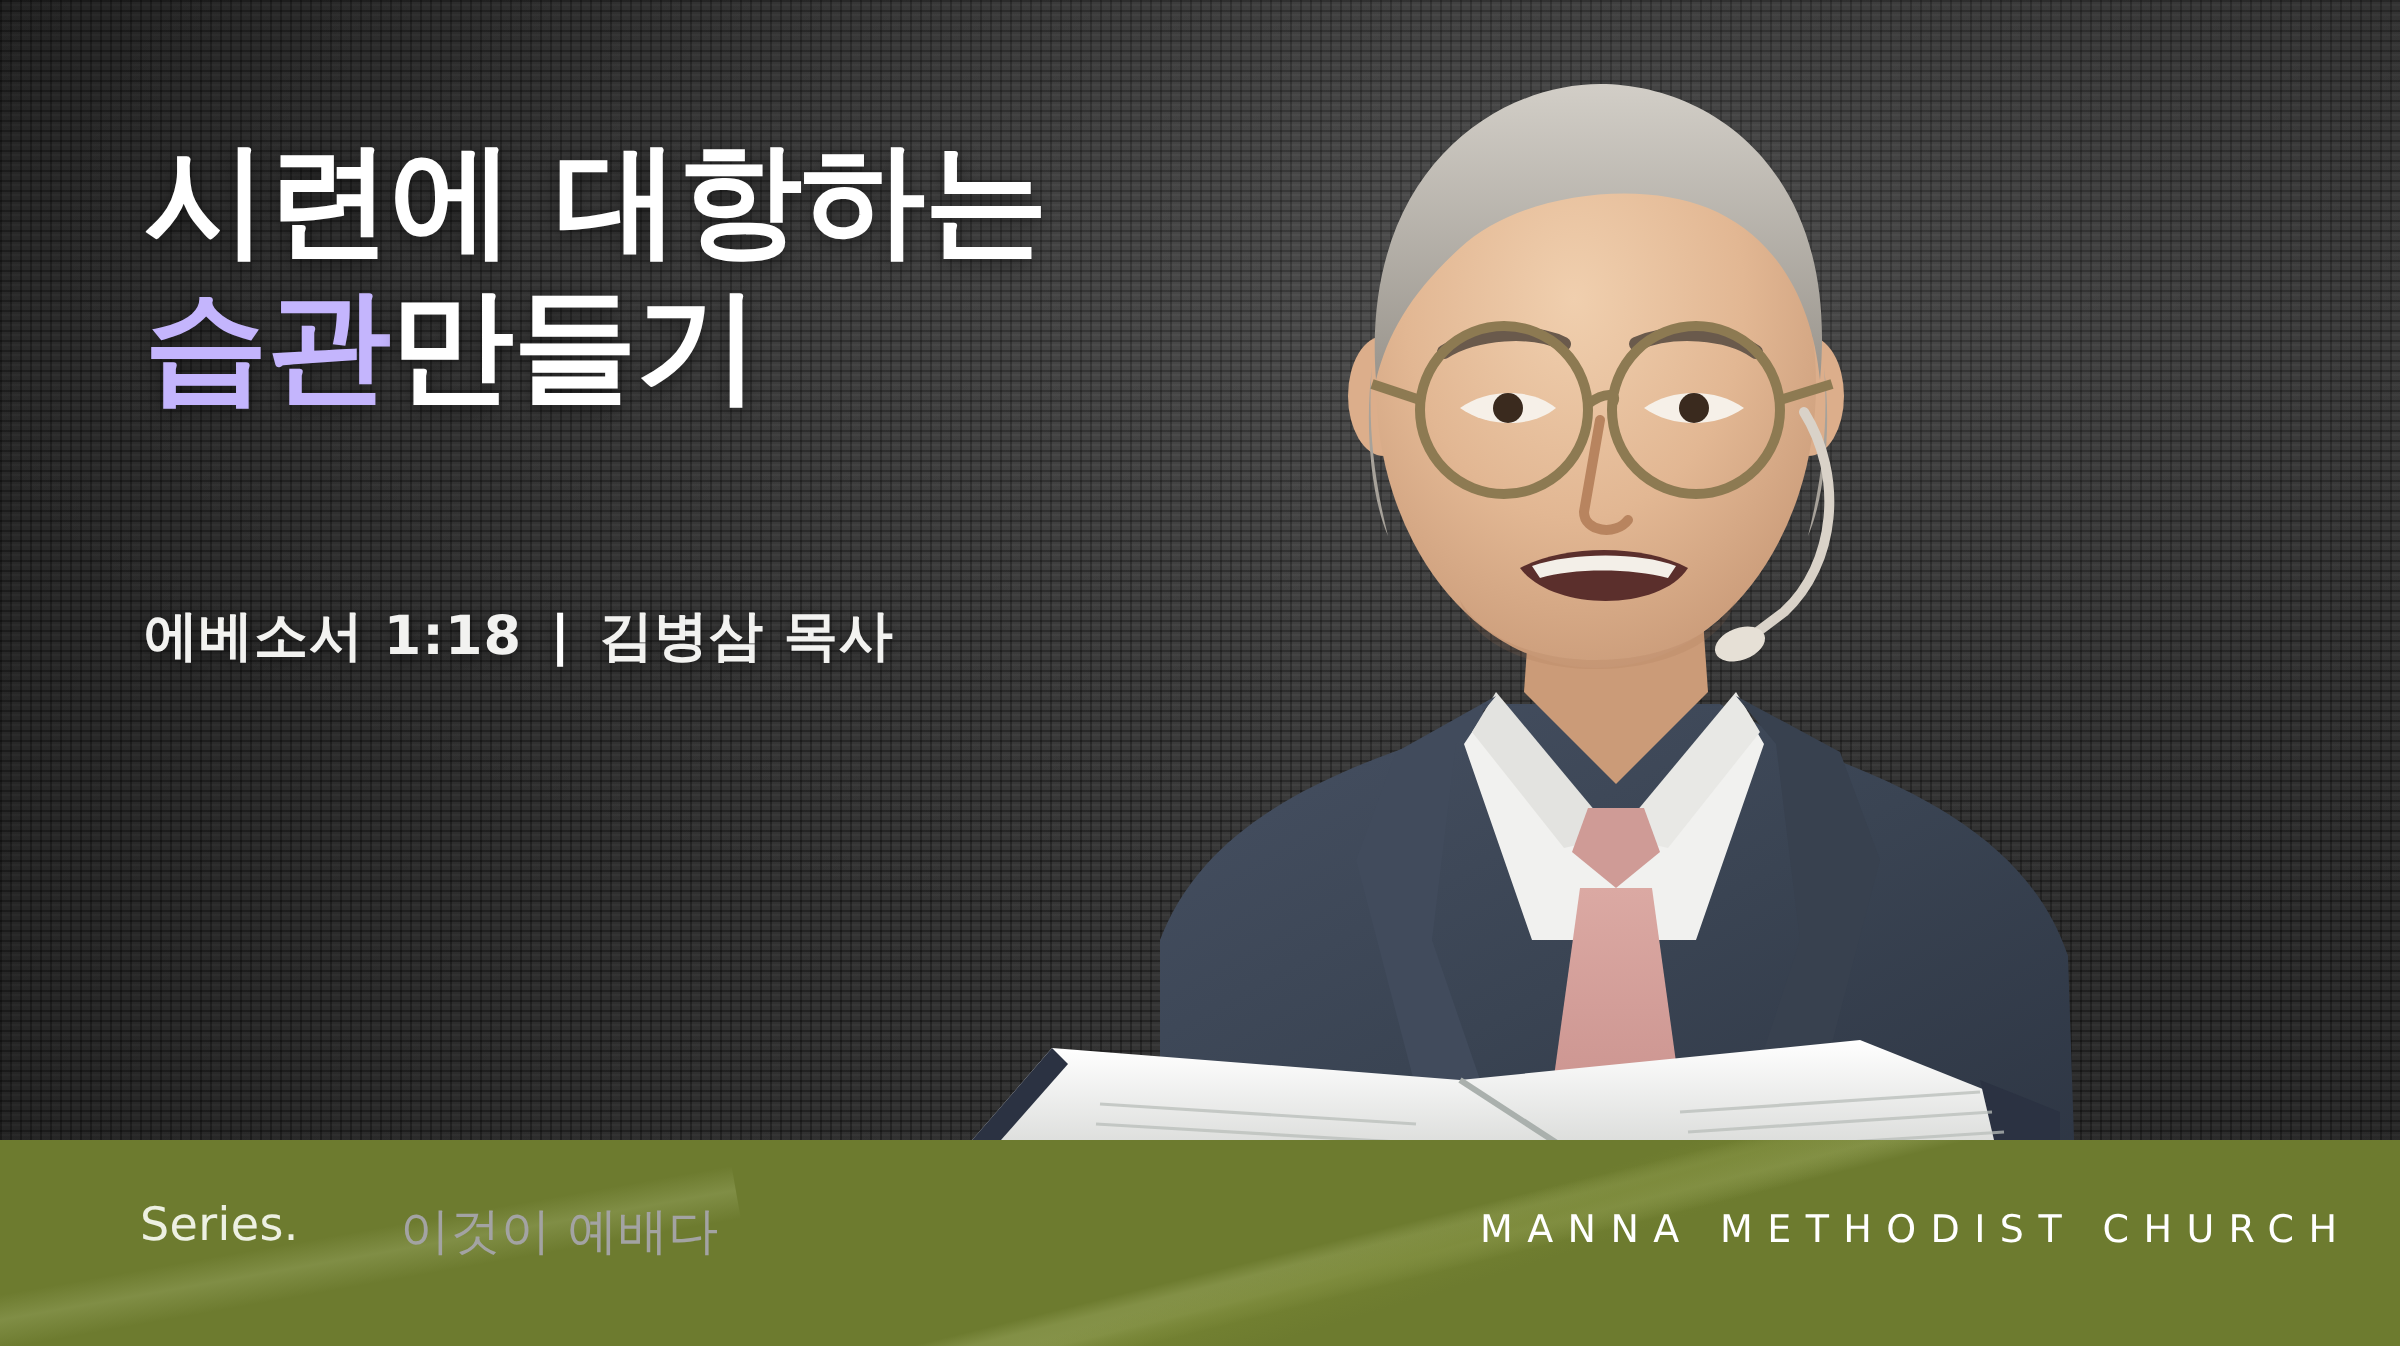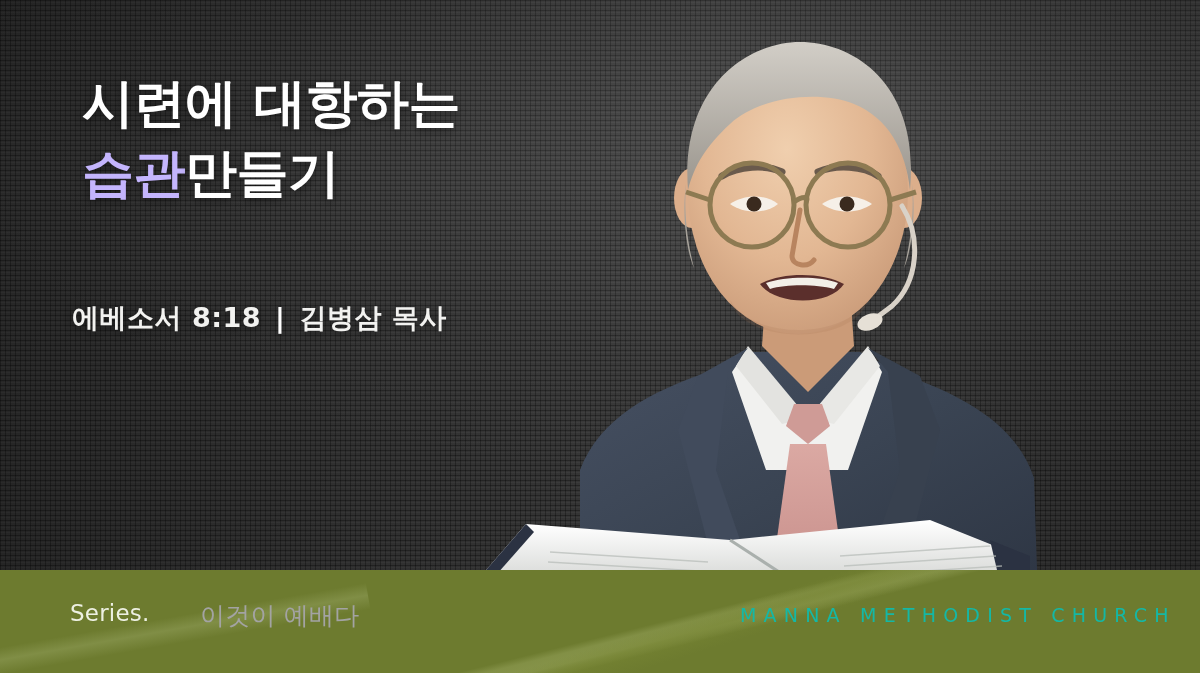--- a/index.html
+++ b/index.html
@@ -47,28 +47,28 @@
   }
 
   
   .title-block {
     position: absolute;
     left: 72px;
     top: 60px;
     width: 620px;
   }
   .title-line {
-    font-size: 52px;
+    font-size: 62px;
     line-height: 1.30;
     font-weight: 700;
     letter-spacing: -0.5px;
     color: #ffffff;
     white-space: nowrap;
     text-shadow: 0 2px 10px rgba(0,0,0,0.45);
-    margin: 10px;
+    margin: 0;
   }
   .title-line.l2 { margin-top: -8px; }
   .hl { color: #c4b5fd; }
 
   .subtitle {
     position: absolute;
     left: 72px;
     top: 300px;
     font-size: 27px;
     font-weight: 700;
@@ -156,21 +156,21 @@
     font-weight: 500;
     color: #a3a3a3;
     letter-spacing: 0.2px;
   }
   .church-name {
     position: absolute;
     left: 740px;
     top: 604px;
     font-size: 19px;
     font-weight: 400;
-    color: #14b8a6;
+    color: #ffffff;
     letter-spacing: 7.2px;
   }
 </style>
 </head>
 <body>
 
 <div id="stage">
 
   <div class="wall"></div>
   <div class="wall-shade"></div>
@@ -274,21 +274,21 @@
       </g>
     </svg>
   </div>
 
   <div class="title-block">
     <div class="title-line l1">시련에 대항하는</div>
     <div class="title-line l2"><span class="hl">습관</span><span>만들기</span></div>
   </div>
 
   <div class="subtitle">
-    <span>에베소서 8:18</span><span class="sep">|</span><span>김병삼 목사</span>
+    <span>에베소서 1:18</span><span class="sep">|</span><span>김병삼 목사</span>
   </div>
 
   <div class="footer-bar">
     <div class="footer-streak s1"></div>
     <div class="footer-streak s2"></div>
     <div class="footer-streak s3"></div>
   </div>
 
   <div class="series-label">Series.</div>
   <div class="series-name">이것이 예배다</div>

